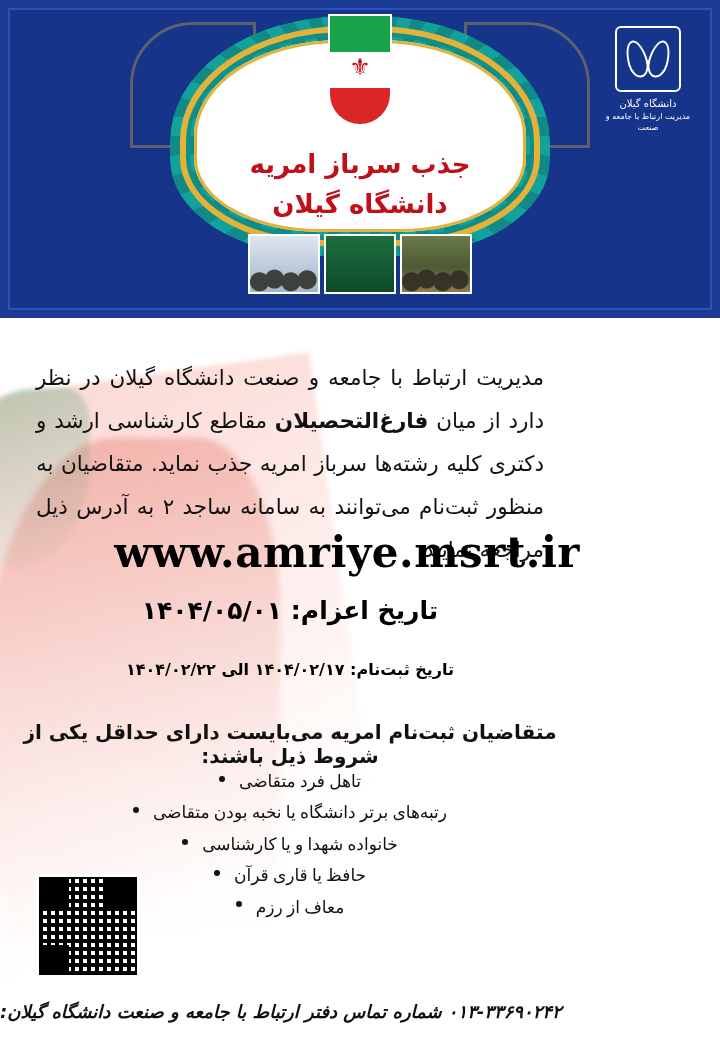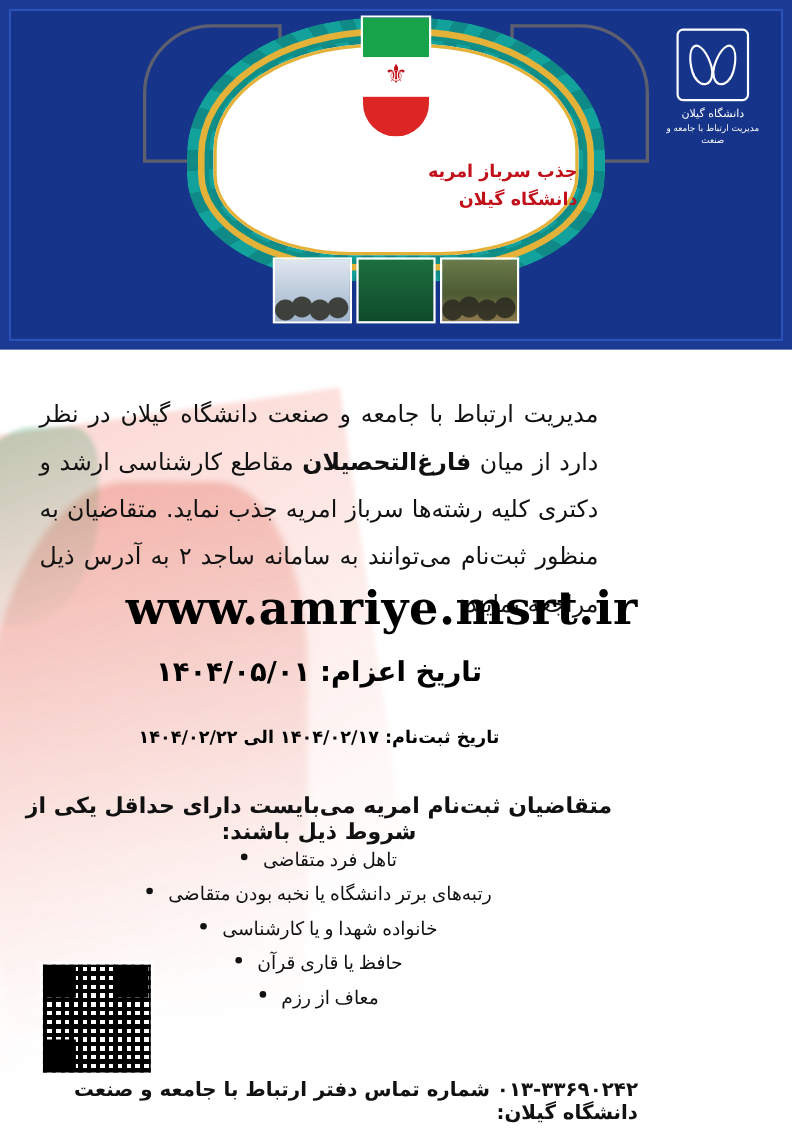--- a/index.html
+++ b/index.html
@@ -103,22 +103,23 @@
     font-size: 24px;
     line-height: 26px;
     text-align: center;
   }
   .banner-title {
     position: absolute;
     left: 50%;
     top: 128px;
     transform: translateX(-50%);
     width: 330px;
+    text-align: center;
     color: #c2101a;
-    font-size: 16px;
+    font-size: 26px;
     font-weight: bold;
     line-height: 1.55;
     direction: rtl;
   }
 
   
   .uni-logo {
     position: absolute;
     right: 14px;
     top: 16px;
@@ -303,24 +304,25 @@
     display: inline-flex;
     flex-direction: row;
     align-items: center;
     gap: 0;
   }
 
   .footer {
     position: absolute;
     left: 0; right: 0;
     bottom: 18px;
-    text-align: right;
+    text-align: left;
     font-size: 18px;
     font-weight: bold;
     color: #111;
+    font-style: italic;
   }
   .footer .phone { direction: ltr; display: inline-block; }
 
   
   .qr {
     position: absolute;
     left: 36px;
     bottom: 62px;
     width: 104px;
     height: 104px;

